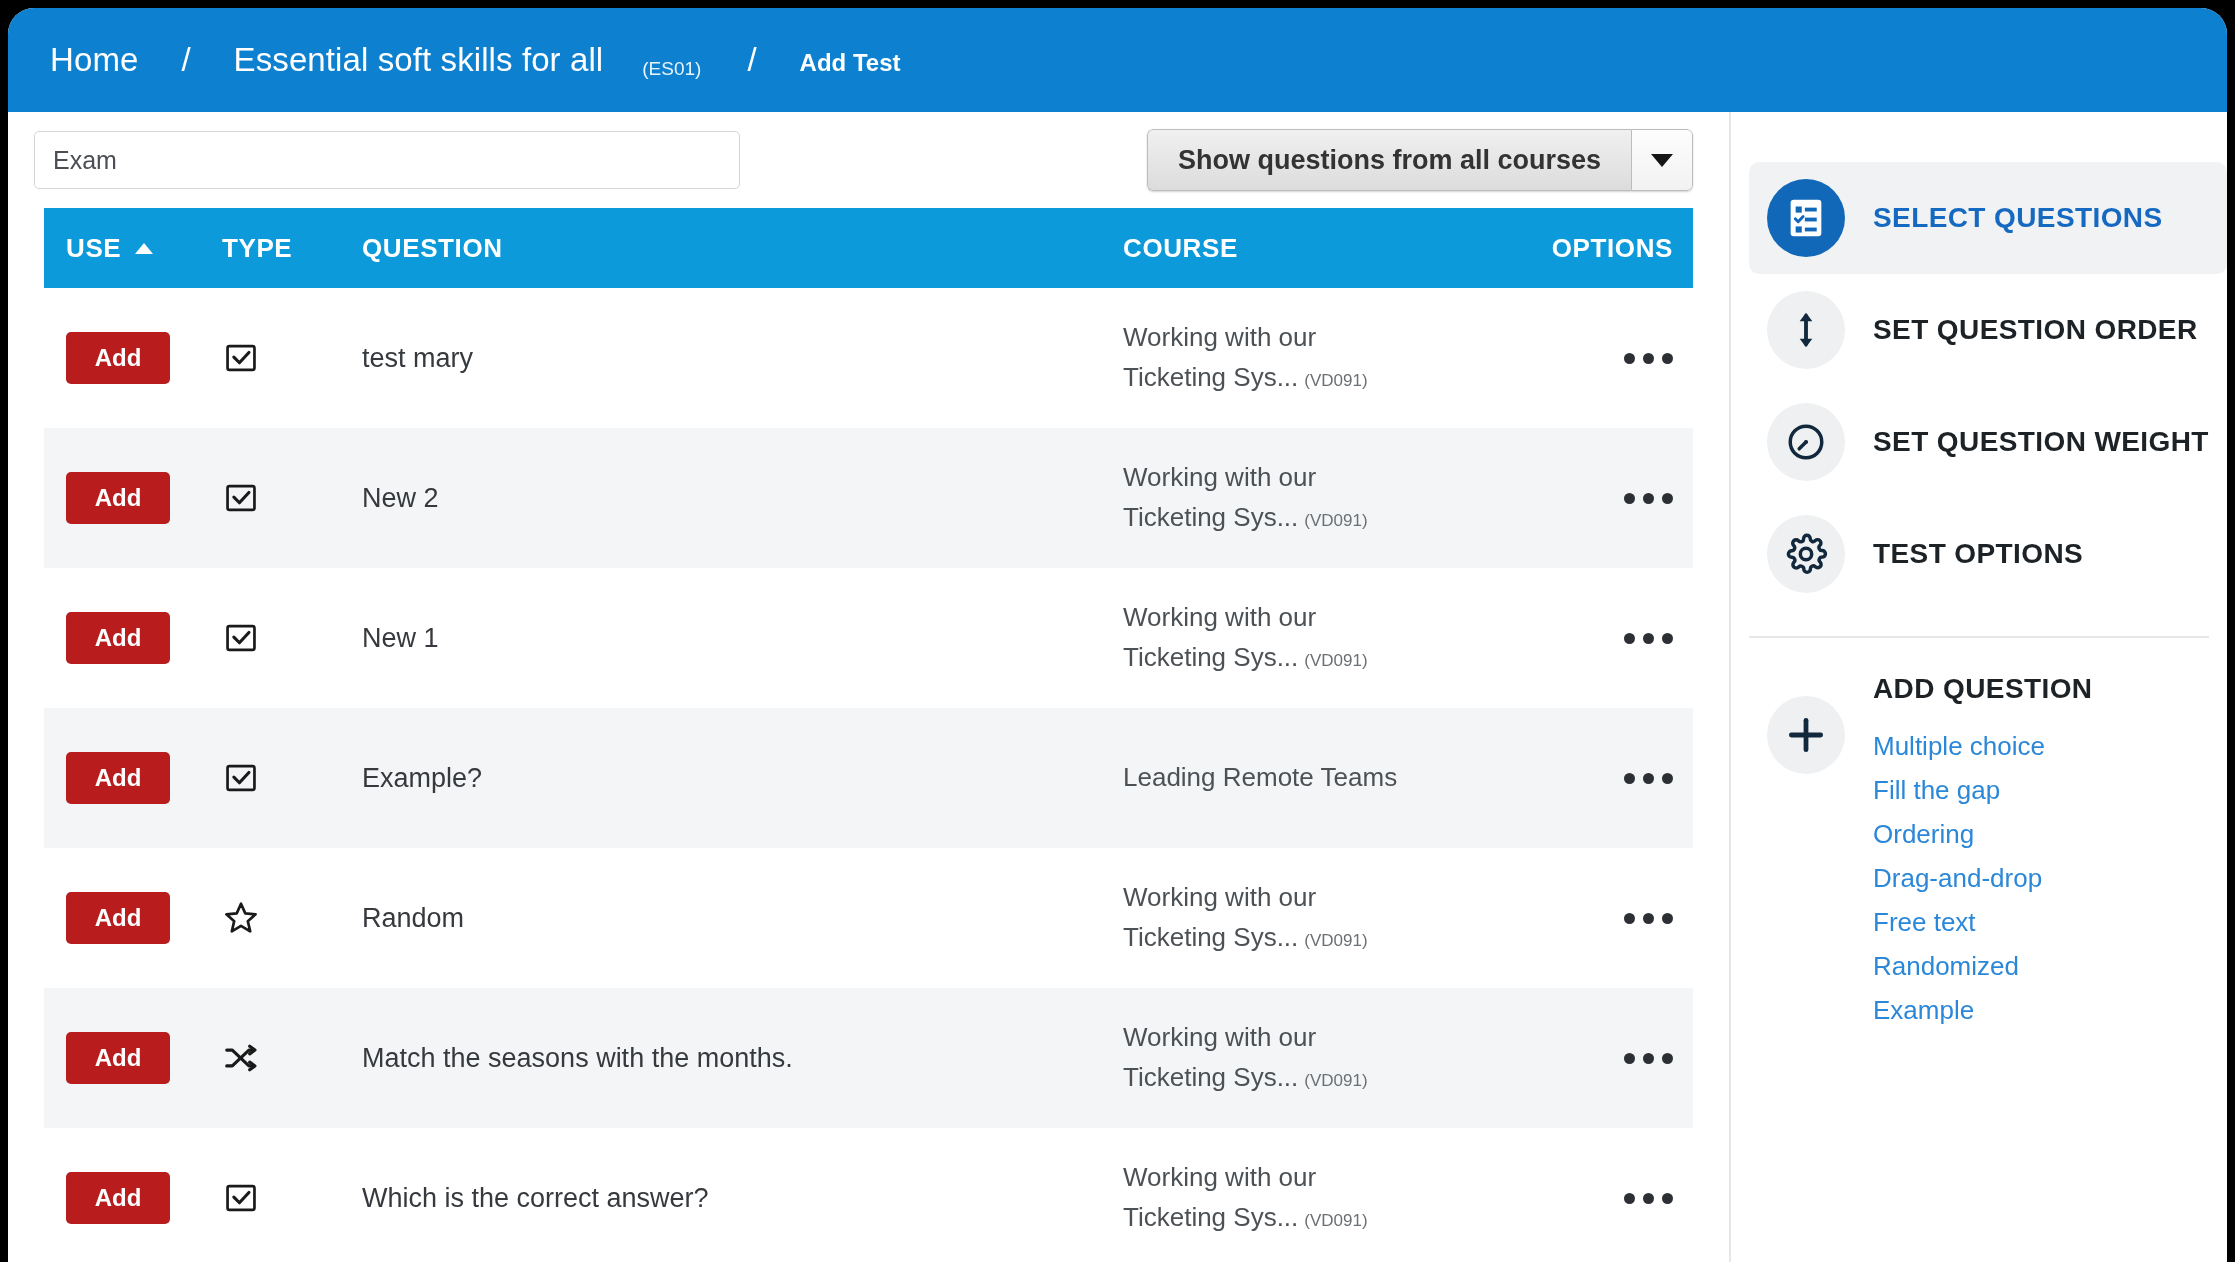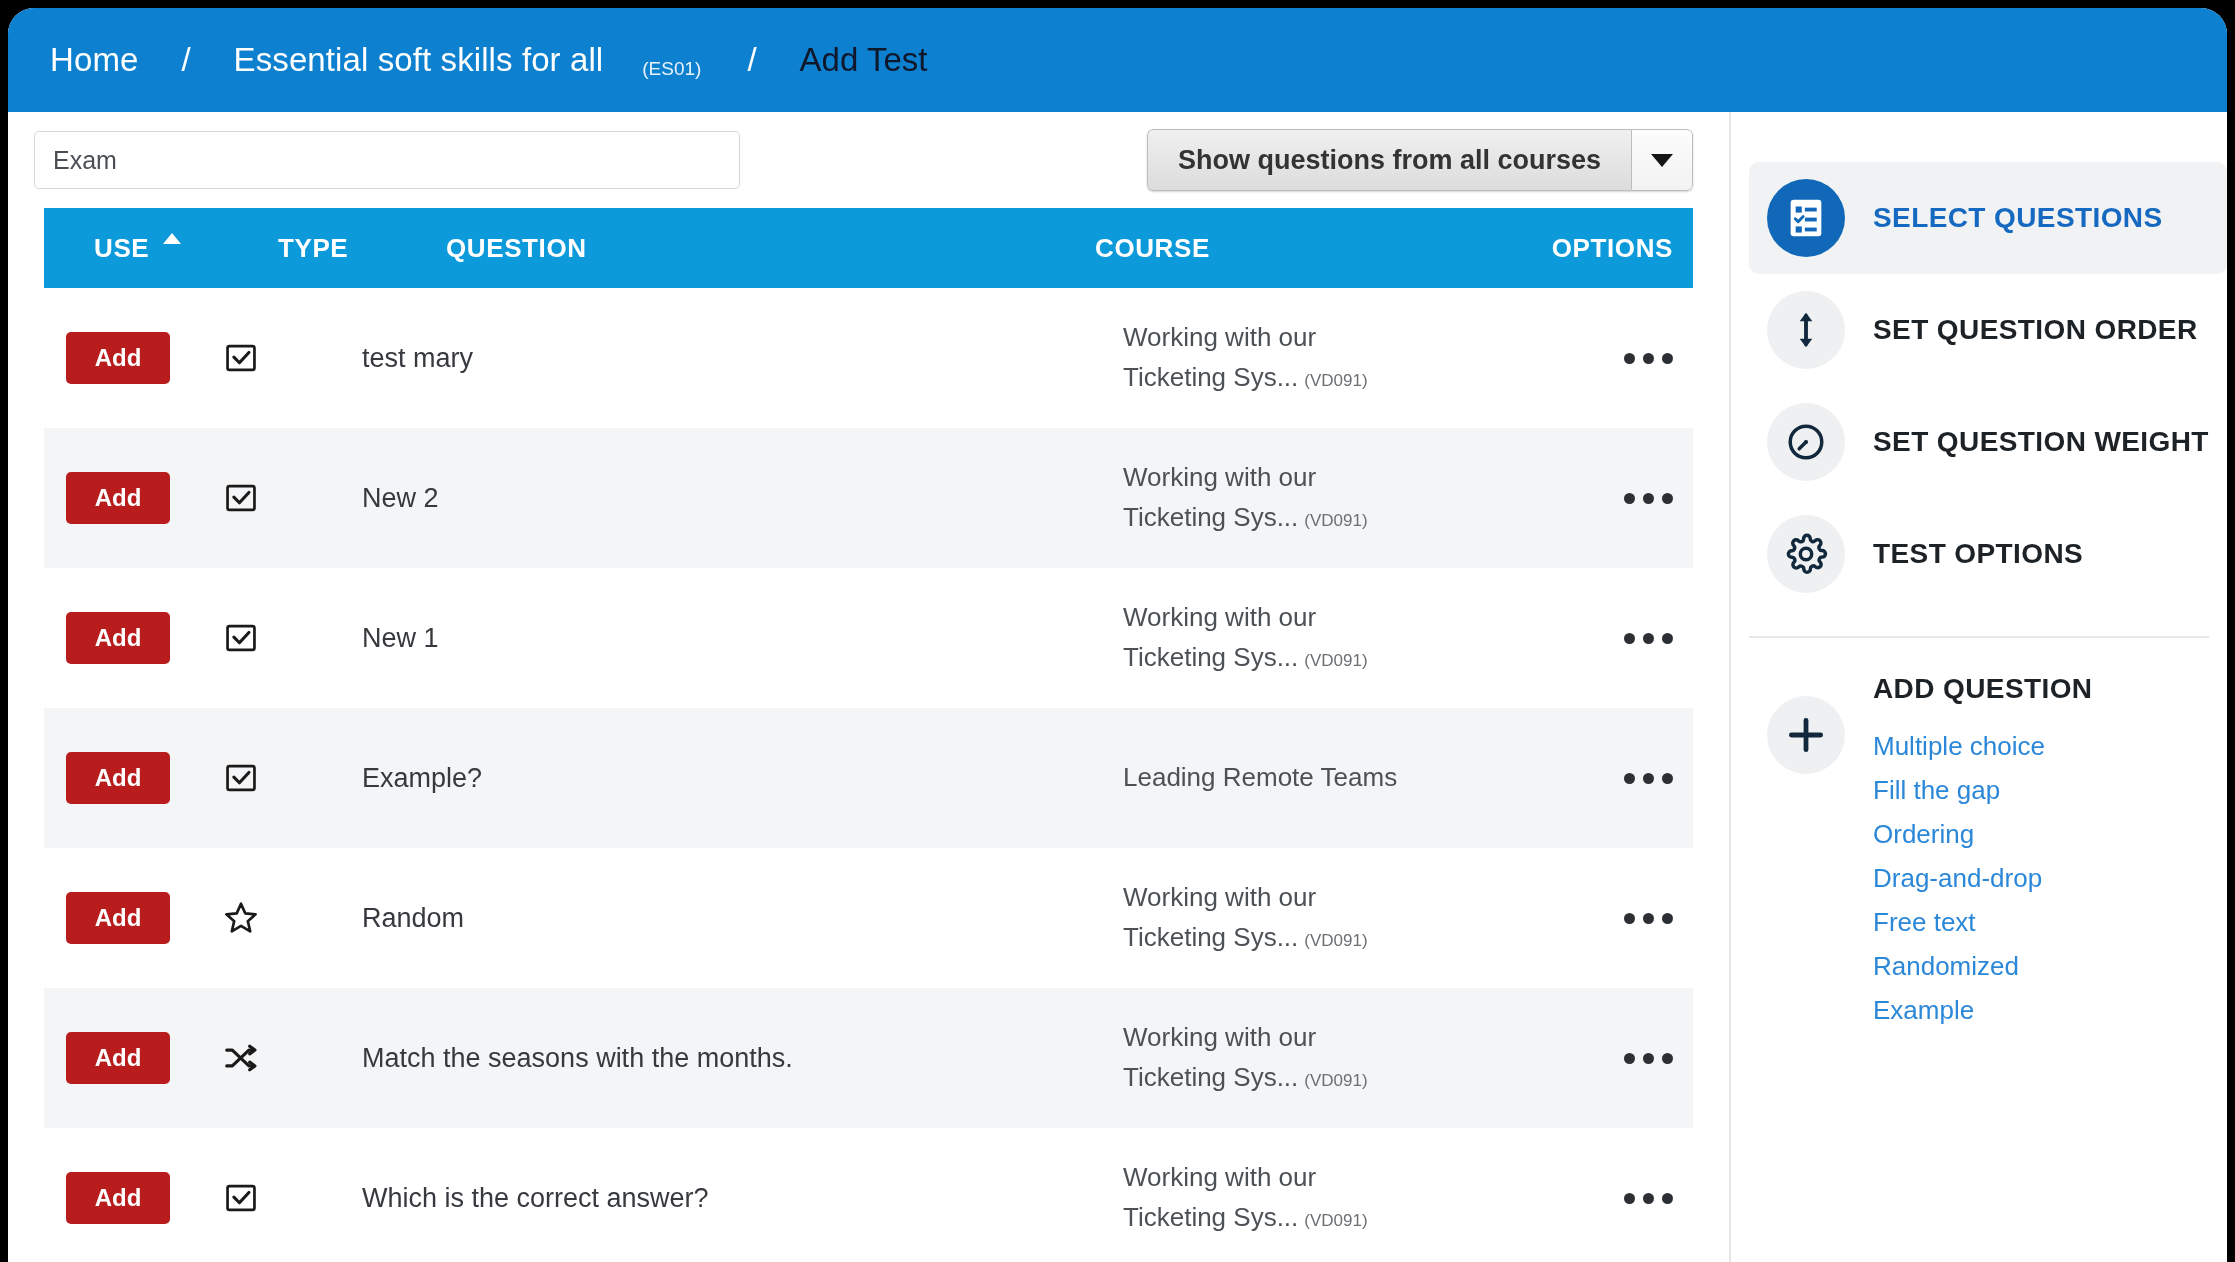--- a/index.html
+++ b/index.html
@@ -42,21 +42,21 @@
   }
   .crumb-code {
     font-size: 19px;
     font-weight: 400;
     color: #e8f3fc;
     margin: 0 3px 0 5px;
     position: relative;
     top: 4px;
   }
   .crumb-sep { font-size: 33px; color: #ffffff; margin: 0 9px; }
-  .crumb-current { font-size: 33px; font-weight: 400; color: #0f172a; }
+  .crumb-current { font-size: 24px; font-weight: 700; color: #ffffff; }
 
   
   #body {
     display: flex;
     height: 1150px;
     align-items: stretch;
   }
 
   #main {
     width: 1723px;
@@ -134,21 +134,21 @@
     height: 80px;
     background: #0d9adb;
     color: #ffffff;
   }
   .th {
     font-size: 26px;
     font-weight: 700;
     letter-spacing: .6px;
     color: #ffffff;
     display: flex;
-    margin-left: 28px;
+    align-items: center;
   }
   .col-use      { width: 178px; padding-left: 22px; }
   .col-type     { width: 140px; }
   .col-question { flex: 1; }
   .col-course   { width: 350px; }
   .col-options  { width: 220px; justify-content: flex-end; padding-right: 20px; }
 
   .sort-asc {
     width: 0; height: 0;
     border-left: 9px solid transparent;

